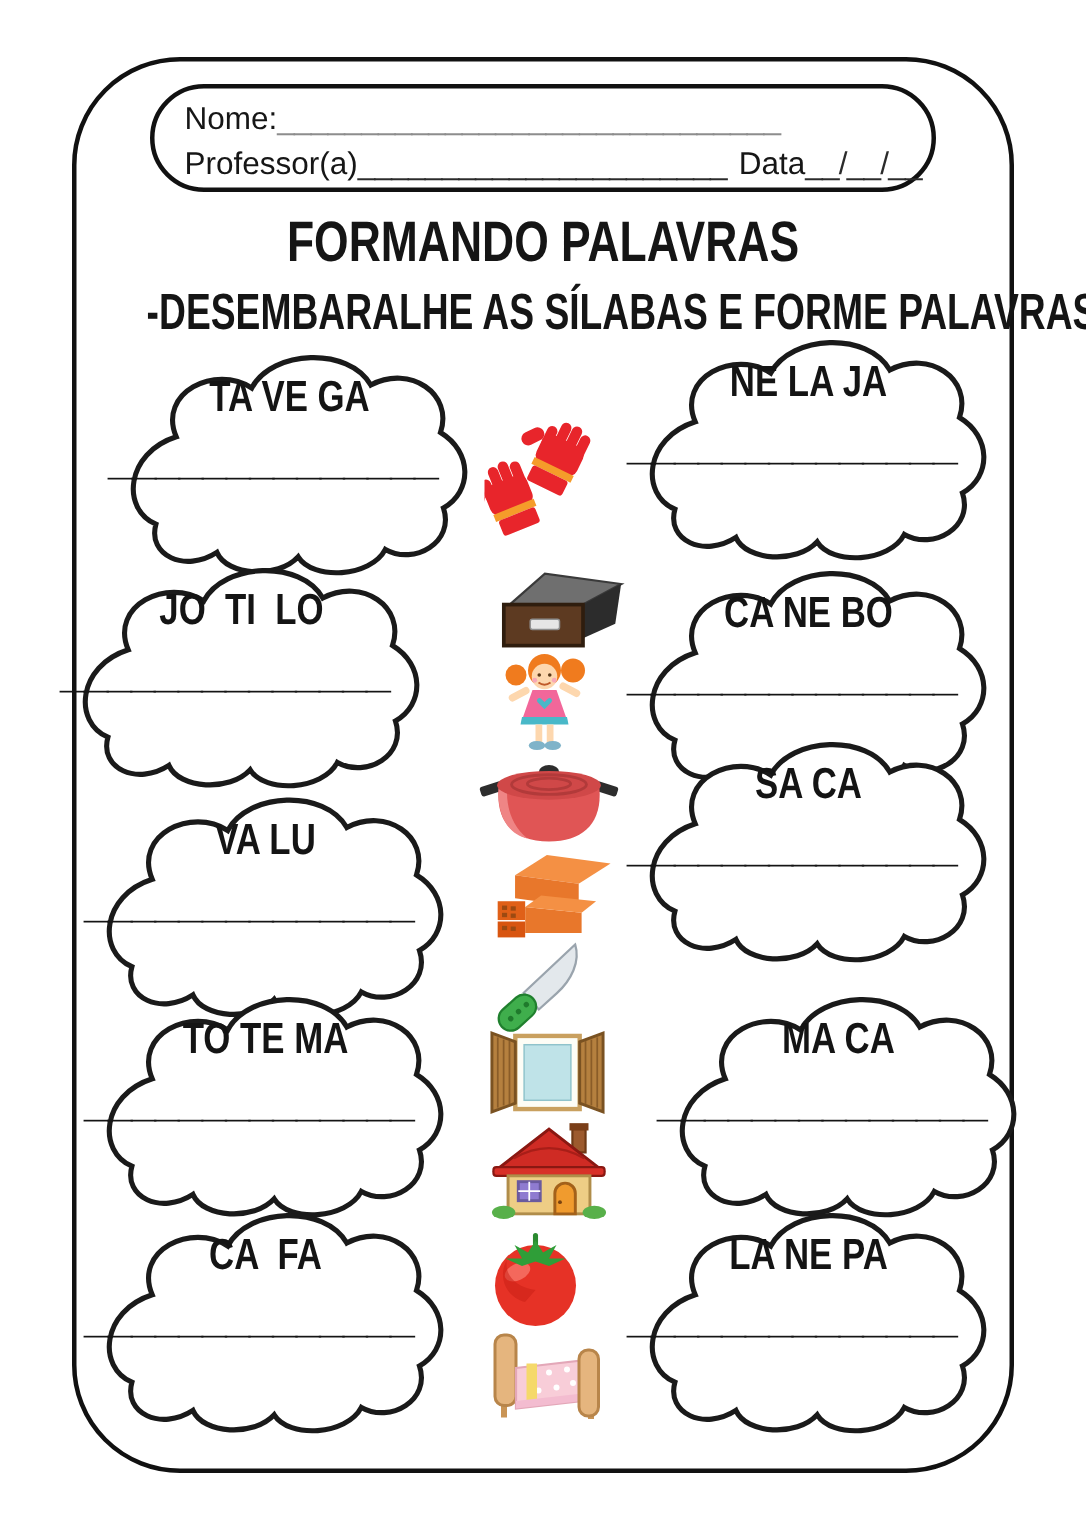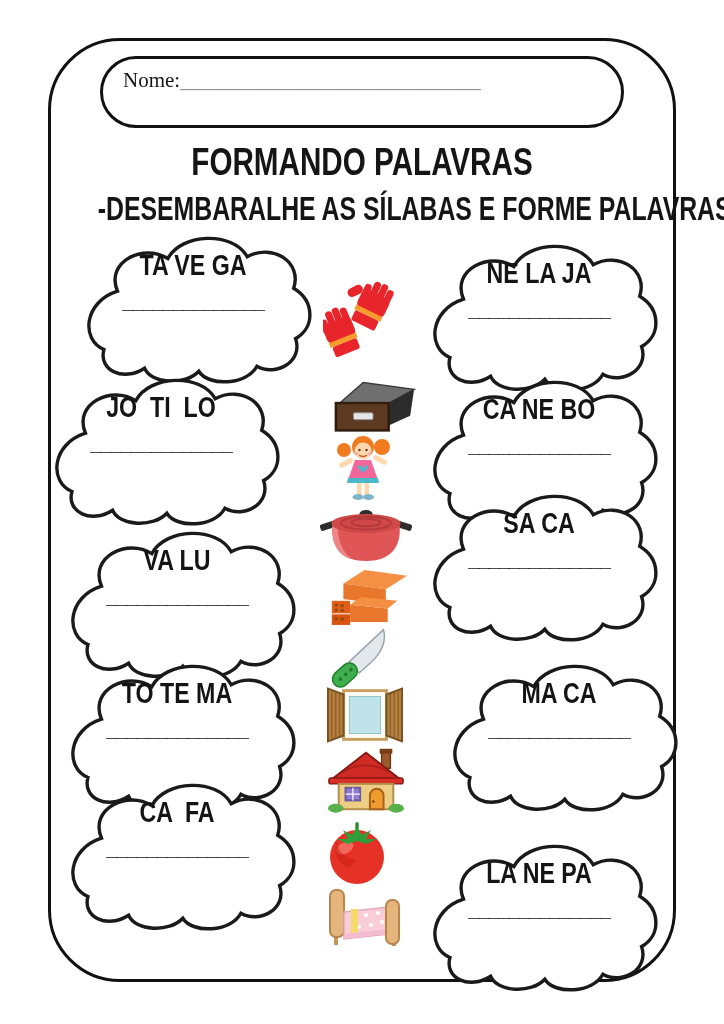--- a/index.html
+++ b/index.html
@@ -2,48 +2,49 @@
 <html><head>
 <meta charset="utf-8">
 <style>
   html,body{margin:0;padding:0;background:#fff;}
   #page{position:relative;width:724px;height:1024px;background:#ffffff;overflow:hidden;
         font-family:"Liberation Sans",sans-serif;color:#111;}
   .page-border{position:absolute;left:48px;top:38px;width:622px;height:938px;
         border:3px solid #111;border-radius:72px;background:transparent;}
   .header-box{position:absolute;left:100px;top:56px;width:524px;height:72px;
         border:3px solid #111;border-radius:40px;background:#fff;
-        font-family:Liberation Serif, serif;font-size:21px;color:#161616;
+        font-family:Liberation Sans, sans-serif;font-size:21px;color:#161616;
         padding:6px 0 0 20px;box-sizing:border-box;line-height:30px;white-space:nowrap;}
   .hline{display:block;}
   .gray-line{color:#8d8d8d;letter-spacing:-.5px;}
   .dark-line{color:#2b2b2b;letter-spacing:-.5px;}
   .data-label{margin-left:8px;}
   .title{position:absolute;left:0;top:141px;width:724px;text-align:center;
         font-weight:800;font-size:38px;letter-spacing:0;transform:scaleX(.78);
         white-space:nowrap;color:#151515;}
   .subtitle{position:absolute;left:0;top:189px;width:724px;text-align:center;
         font-weight:800;font-size:34px;transform:scaleX(.73);white-space:nowrap;color:#151515;}
   .cloud{position:absolute;width:242px;height:158px;}
   .cloud svg.shape{position:absolute;left:0;top:0;width:100%;height:100%;}
   .syll{position:absolute;left:0;right:0;top:19px;text-align:center;
         font-weight:800;font-size:29px;transform:scaleX(.8);white-space:pre;color:#141414;}
-  .blank{position:absolute;left:0;right:0;top:60px;text-align:center;
-        font-weight:700;font-size:20px;letter-spacing:-1px;white-space:nowrap;color:#141414;}
+  .blank{position:absolute;left:0;right:0;top:60px;text-align:left;
+        font-weight:700;font-size:30px;letter-spacing:-1px;white-space:nowrap;color:#141414;}
   .pic{position:absolute;}
 </style>
 </head>
 <body>
 
 <div id="page">
 
   <div class="page-border"></div>
 
   <div class="header-box">
     <span class="hline"><span>Nome:</span><span class="gray-line">______________________________</span></span>
+    <span class="hline"><span>Professor(a)</span><span class="dark-line">______________________</span><span class="data-label">Data</span><span class="dark-line">__/__/__</span></span>
   </div>
 
   <div class="title">FORMANDO PALAVRAS</div>
   <div class="subtitle">-DESEMBARALHE AS SÍLABAS E FORME PALAVRAS.</div>
 
   <div class="cloud" style="left:72px;top:230px">
     <svg class="shape" viewBox="0 0 250 160" preserveAspectRatio="none">
         <path d="M47,62 C34,32 74,13 99,29 C113,3 166,1 181,27 C208,13 238,33 229,59 C251,72 251,99 231,110 C239,133 211,149 191,138 C181,157 141,159 131,143 C117,158 82,156 75,140 C53,154 27,142 33,121 C9,111 12,73 47,62 Z" fill="#fff" stroke="#1a1a1a" stroke-width="3.5"></path>
       </svg>
     <div class="syll">TA VE GA</div>
@@ -63,29 +64,29 @@
     <div class="syll">VA LU</div>
     <div class="blank">______________</div>
   </div>
   <div class="cloud" style="left:56px;top:658px">
     <svg class="shape" viewBox="0 0 250 160" preserveAspectRatio="none">
         <path d="M47,62 C34,32 74,13 99,29 C113,3 166,1 181,27 C208,13 238,33 229,59 C251,72 251,99 231,110 C239,133 211,149 191,138 C181,157 141,159 131,143 C117,158 82,156 75,140 C53,154 27,142 33,121 C9,111 12,73 47,62 Z" fill="#fff" stroke="#1a1a1a" stroke-width="3.5"></path>
       </svg>
     <div class="syll">TO TE MA</div>
     <div class="blank">______________</div>
   </div>
-  <div class="cloud" style="left:56px;top:777px">
+  <div class="cloud" style="left:56px;top:802px">
     <svg class="shape" viewBox="0 0 250 160" preserveAspectRatio="none">
         <path d="M47,62 C34,32 74,13 99,29 C113,3 166,1 181,27 C208,13 238,33 229,59 C251,72 251,99 231,110 C239,133 211,149 191,138 C181,157 141,159 131,143 C117,158 82,156 75,140 C53,154 27,142 33,121 C9,111 12,73 47,62 Z" fill="#fff" stroke="#1a1a1a" stroke-width="3.5"></path>
       </svg>
     <div class="syll">CA  FA</div>
     <div class="blank">______________</div>
   </div>
 
-  <div class="cloud" style="left:418px;top:238px">
+  <div class="cloud" style="left:418px;top:220px">
     <svg class="shape" viewBox="0 0 250 160" preserveAspectRatio="none">
         <path d="M47,62 C34,32 74,13 99,29 C113,3 166,1 181,27 C208,13 238,33 229,59 C251,72 251,99 231,110 C239,133 211,149 191,138 C181,157 141,159 131,143 C117,158 82,156 75,140 C53,154 27,142 33,121 C9,111 12,73 47,62 Z" fill="#fff" stroke="#1a1a1a" stroke-width="3.5"></path>
       </svg>
     <div class="syll">NE LA JA</div>
     <div class="blank">______________</div>
   </div>
   <div class="cloud" style="left:418px;top:374px">
     <svg class="shape" viewBox="0 0 250 160" preserveAspectRatio="none">
         <path d="M47,62 C34,32 74,13 99,29 C113,3 166,1 181,27 C208,13 238,33 229,59 C251,72 251,99 231,110 C239,133 211,149 191,138 C181,157 141,159 131,143 C117,158 82,156 75,140 C53,154 27,142 33,121 C9,111 12,73 47,62 Z" fill="#fff" stroke="#1a1a1a" stroke-width="3.5"></path>
       </svg>
@@ -99,21 +100,21 @@
     <div class="syll">SA CA</div>
     <div class="blank">______________</div>
   </div>
   <div class="cloud" style="left:438px;top:658px">
     <svg class="shape" viewBox="0 0 250 160" preserveAspectRatio="none">
         <path d="M47,62 C34,32 74,13 99,29 C113,3 166,1 181,27 C208,13 238,33 229,59 C251,72 251,99 231,110 C239,133 211,149 191,138 C181,157 141,159 131,143 C117,158 82,156 75,140 C53,154 27,142 33,121 C9,111 12,73 47,62 Z" fill="#fff" stroke="#1a1a1a" stroke-width="3.5"></path>
       </svg>
     <div class="syll">MA CA</div>
     <div class="blank">______________</div>
   </div>
-  <div class="cloud" style="left:418px;top:838px">
+  <div class="cloud" style="left:418px;top:802px">
     <svg class="shape" viewBox="0 0 250 160" preserveAspectRatio="none">
         <path d="M47,62 C34,32 74,13 99,29 C113,3 166,1 181,27 C208,13 238,33 229,59 C251,72 251,99 231,110 C239,133 211,149 191,138 C181,157 141,159 131,143 C117,158 82,156 75,140 C53,154 27,142 33,121 C9,111 12,73 47,62 Z" fill="#fff" stroke="#1a1a1a" stroke-width="3.5"></path>
       </svg>
     <div class="syll">LA NE PA</div>
     <div class="blank">______________</div>
   </div>
 
   <svg class="pic" style="left:323px;top:280px" width="80" height="86" viewBox="0 0 80 86">
     <g transform="translate(32,0) rotate(26 18 26)">
       <rect x="2" y="8" width="7" height="15" rx="3.5" fill="#e8252b"></rect>

